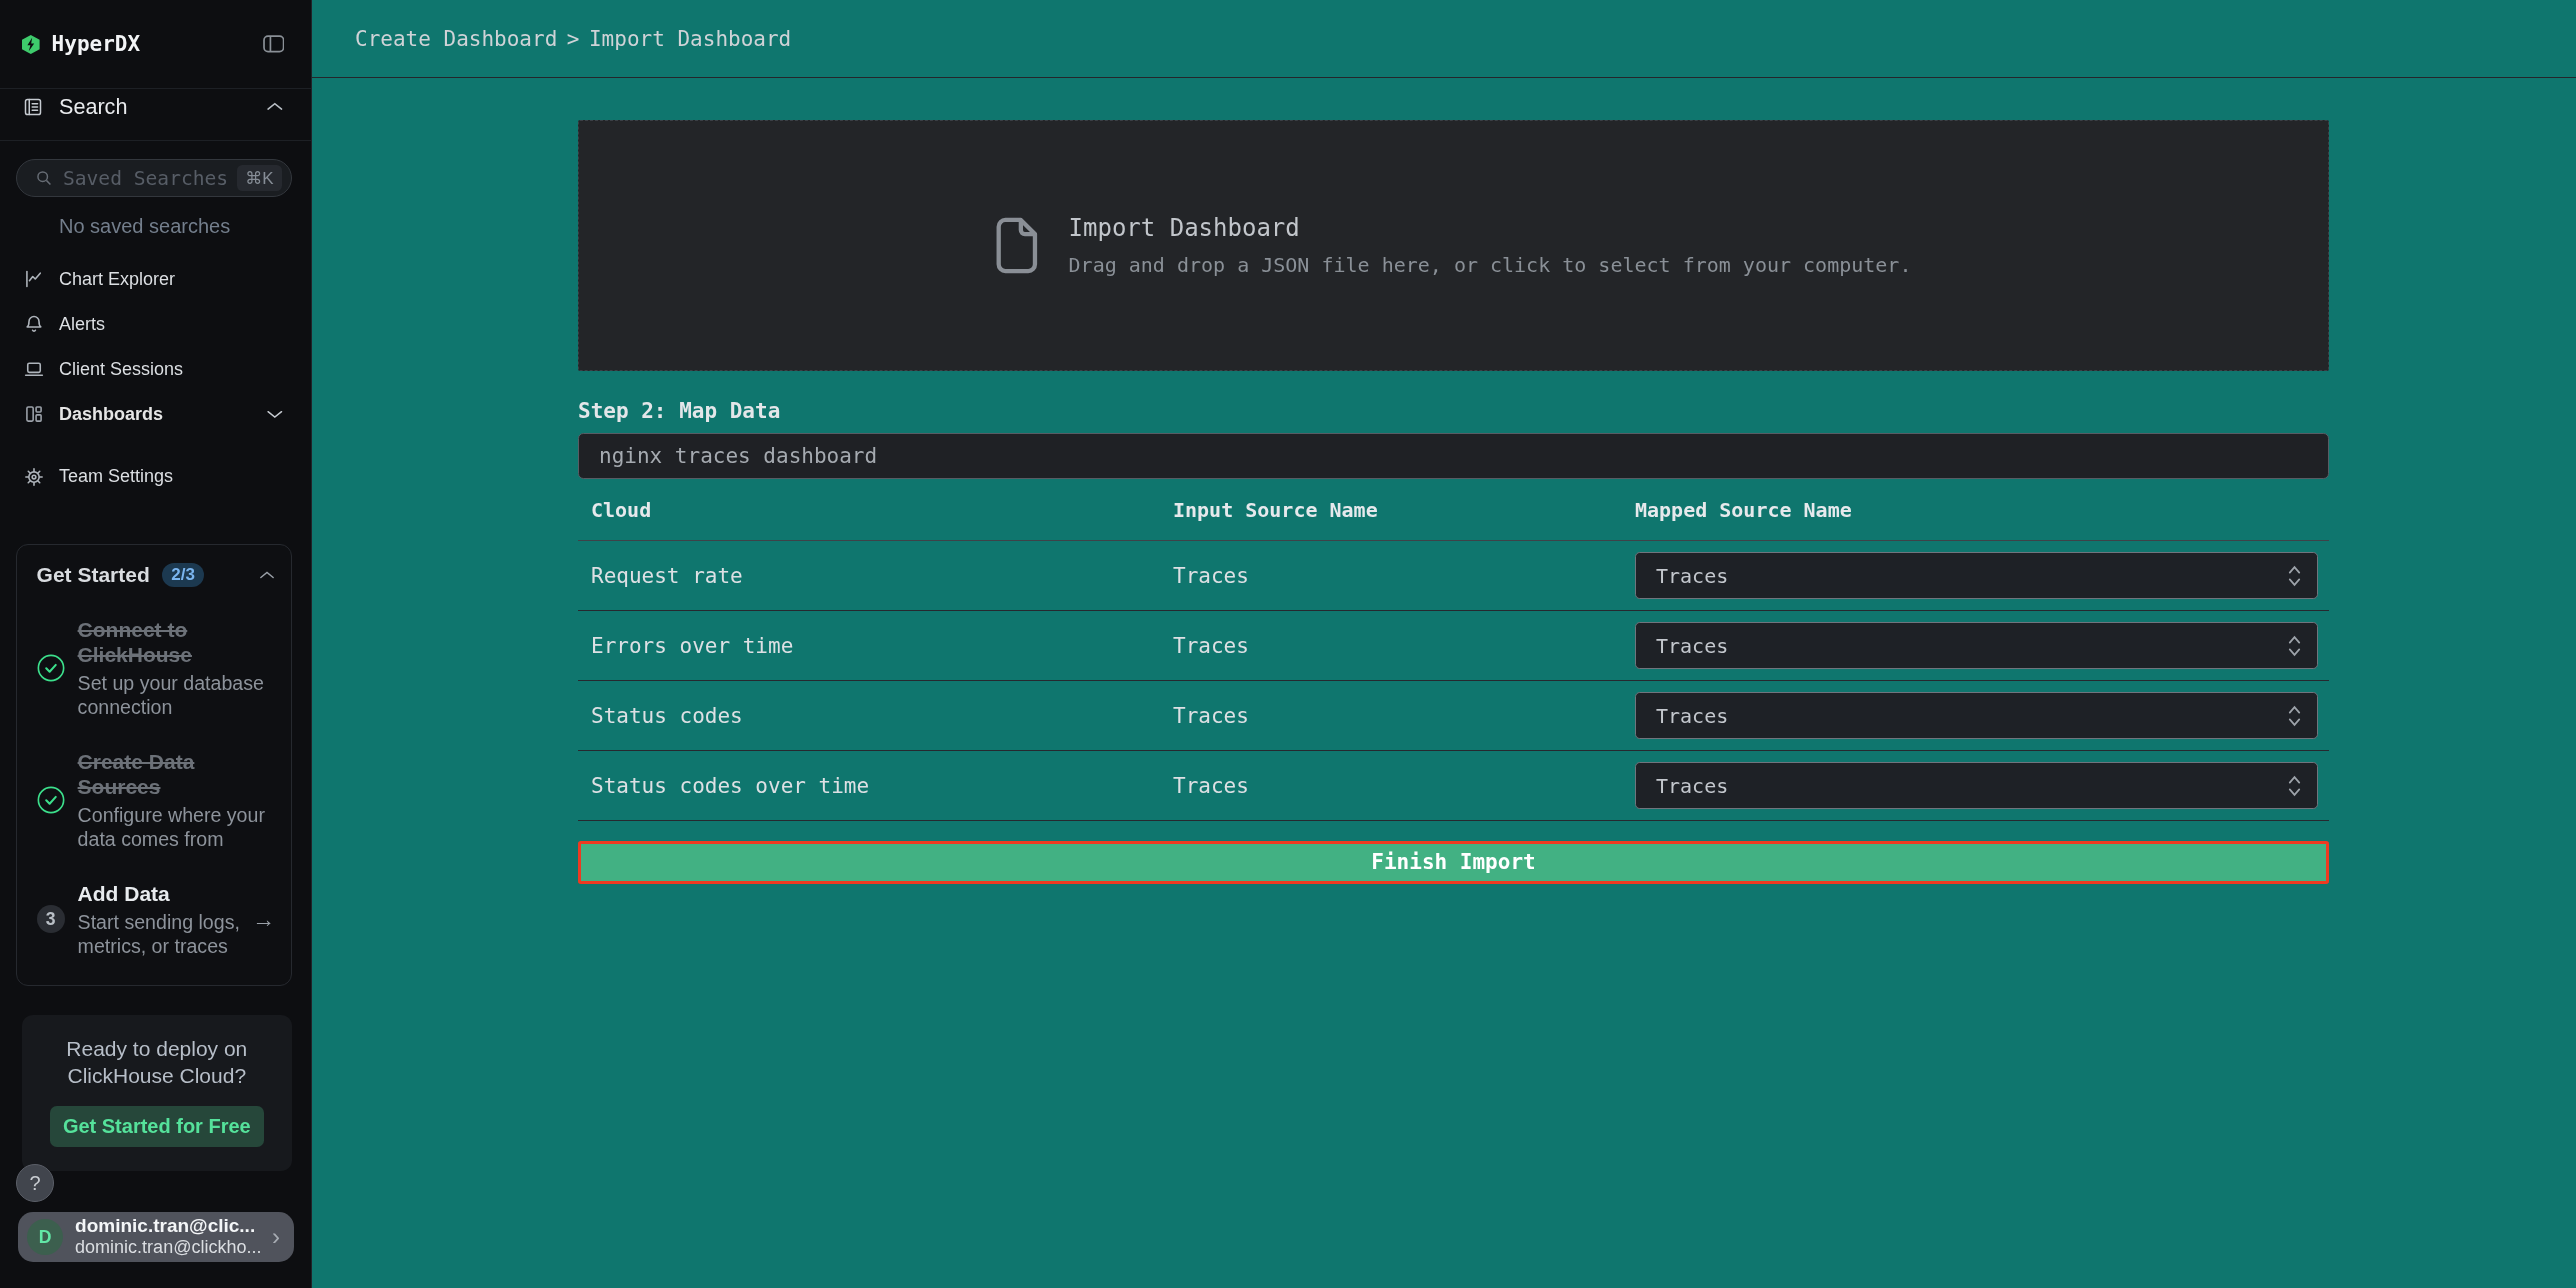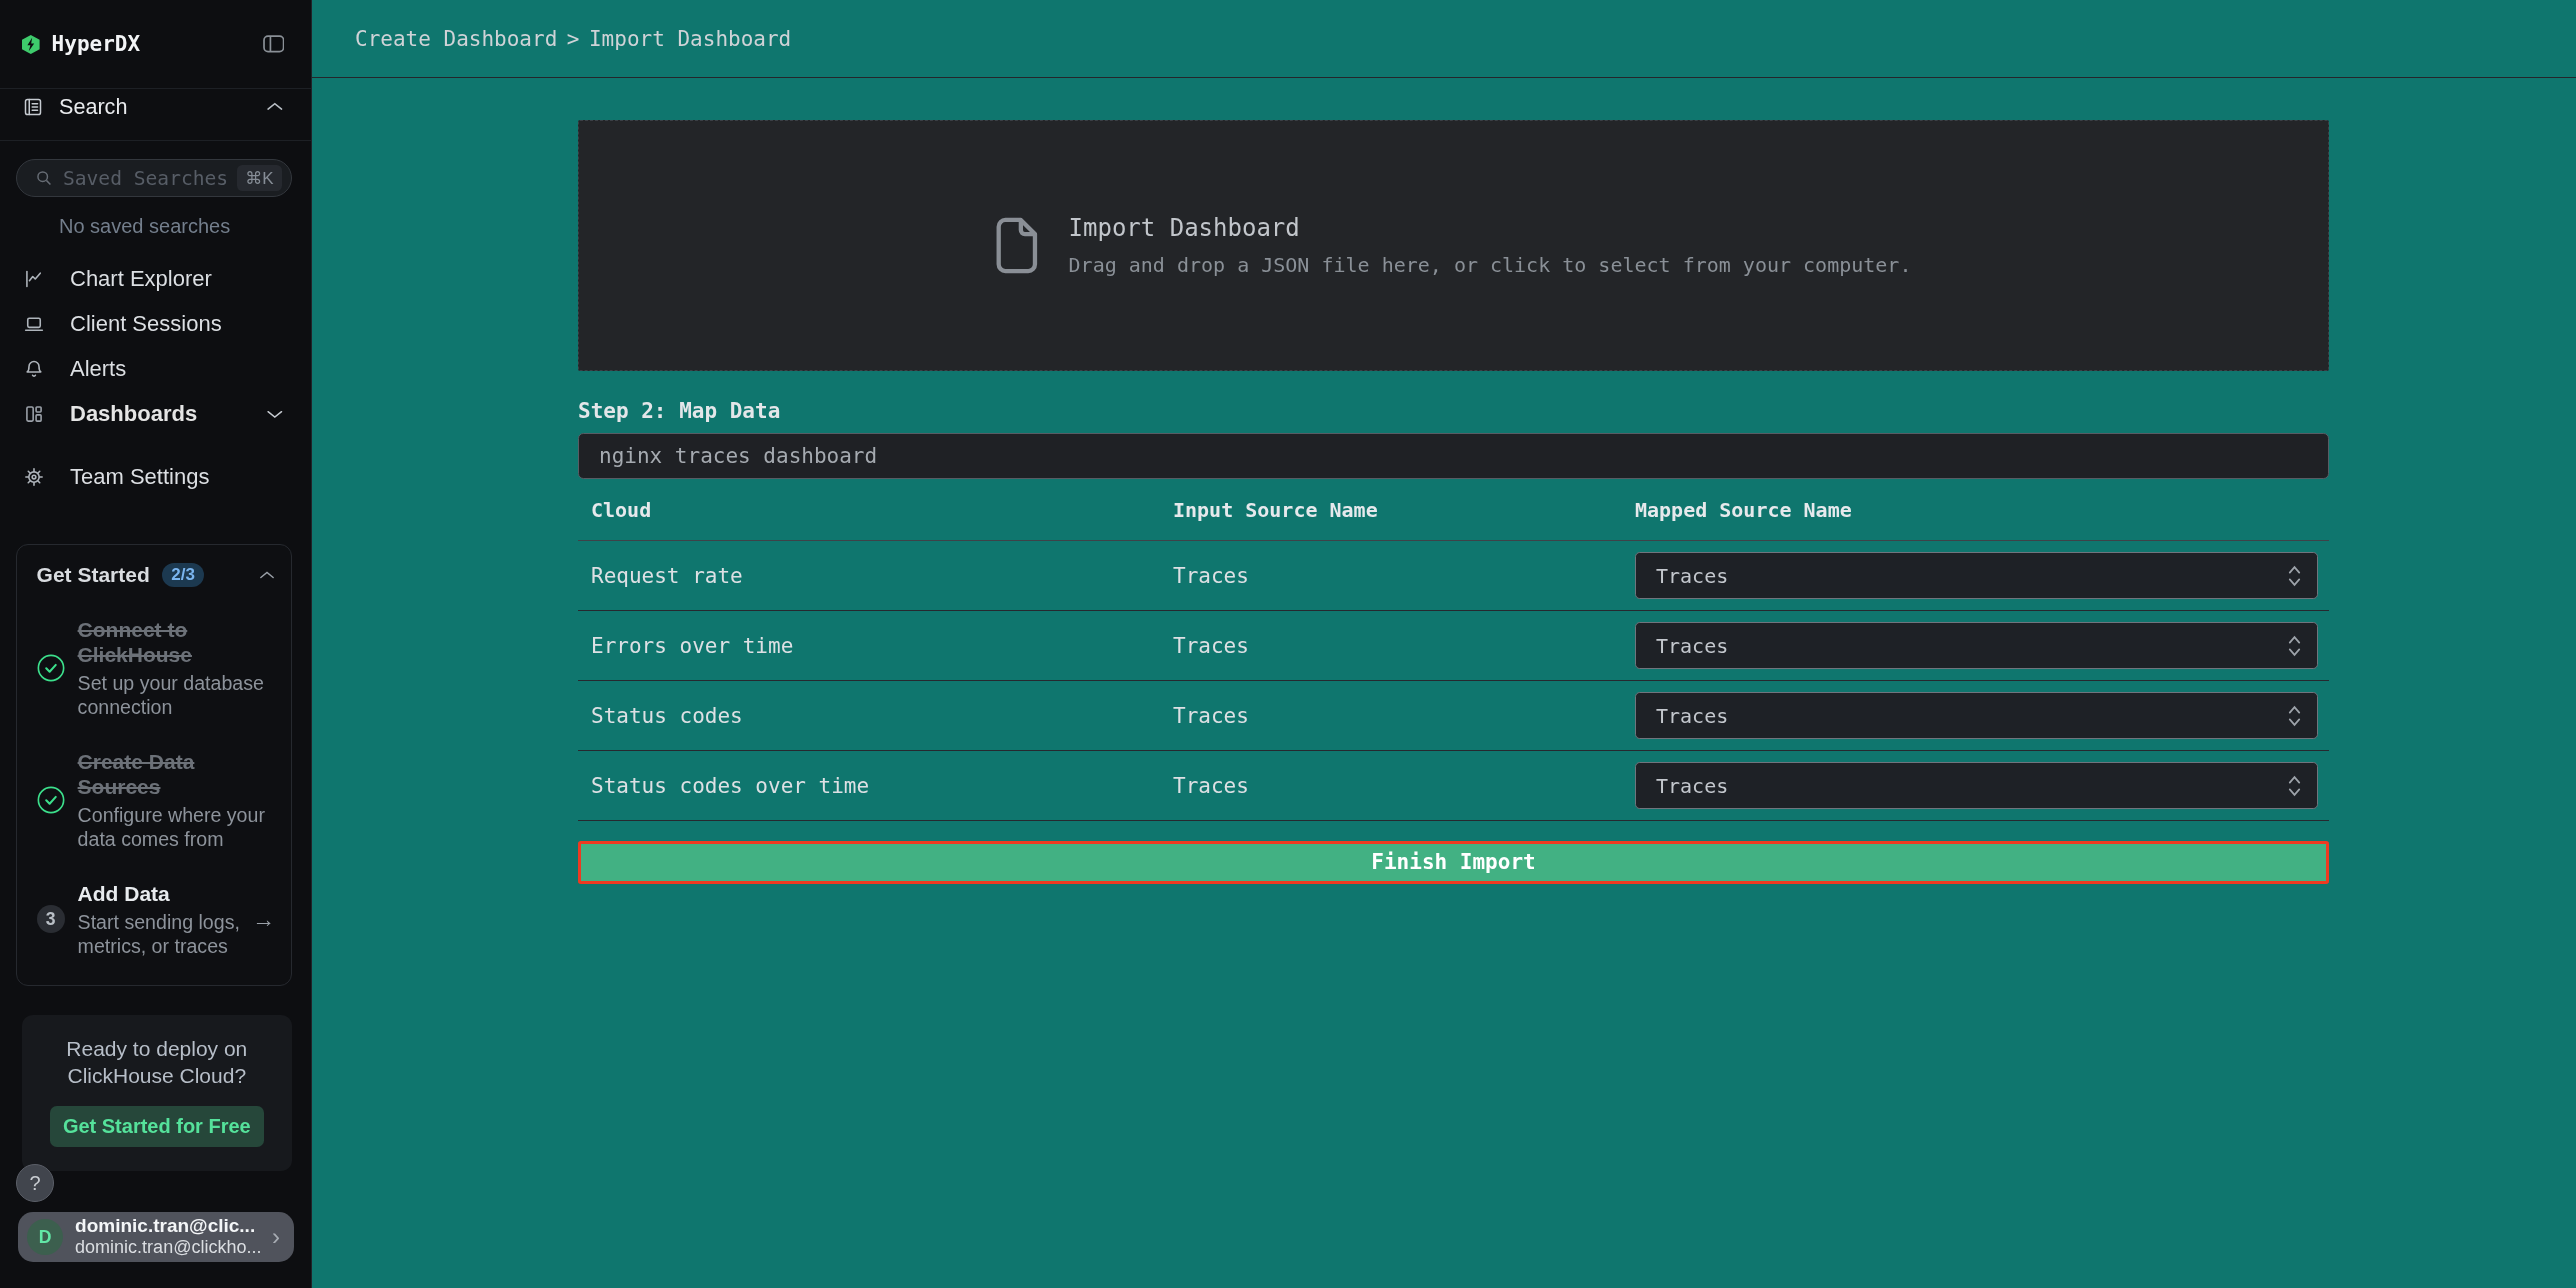--- a/index.html
+++ b/index.html
@@ -30,21 +30,21 @@
     background:#1a1d21; border:0.7px solid #33373d;
     display:flex; align-items:center; padding:0 9.5px 0 17.6px;
   }
   .search-placeholder { font-family:"DejaVu Sans Mono", monospace; font-size:19.6px; color:#575d66; margin-left:10.8px; flex:1; }
   .kbd-badge { background:#26292f; border-radius:5.4px; height:26px; padding:0 8px; display:flex; align-items:center; font-size:17px; color:#868d96; }
 
   .no-saved { margin:17.6px 0 0 59px; font-size:20px; color:#737e8c; }
 
   .nav { margin-top:19px; }
   .nav-item { height:45px; display:flex; align-items:center; padding:0 27px 0 24px; cursor:pointer; }
-  .nav-item .nav-label { font-size:22px; color:#dcdfe3; margin-left:26px; flex:1; }
+  .nav-item .nav-label { font-size:18px; color:#dcdfe3; margin-left:15px; flex:1; }
   .nav-item.active .nav-label { color:#e5e5e5; font-weight:bold; }
   .nav-gap { height:17.6px; }
 
   .gs-card {
     margin:45px 19px 0 16px; border:0.7px solid #26292f; border-radius:12px;
     background:#0e0f12; padding:17.6px 16px 27px 19.6px;
   }
   .gs-head { display:flex; align-items:center; }
   .gs-title { font-size:21px; font-weight:bold; color:#d9dce0; }
   .gs-badge { margin-left:12px; background:#1c3950; color:#7ab5ef; font-weight:bold; font-size:17px; border-radius:12px; height:24px; padding:0 9.5px; display:flex; align-items:center; }
@@ -181,34 +181,34 @@
         <svg width="20" height="20" viewBox="0 0 24 24" fill="none" stroke="#aeb4bb" stroke-width="1.9" stroke-linecap="round" stroke-linejoin="round">
           <path d="M3.5 3 v18"></path>
             <polyline points="6.5,14 10.5,9 13.5,12 19.5,5"></polyline>
         </svg>
       </span>
       <span class="nav-label">Chart Explorer</span>
     </div>
     <div class="nav-item">
       <span>
         <svg width="20" height="20" viewBox="0 0 24 24" fill="none" stroke="#aeb4bb" stroke-width="1.9" stroke-linecap="round" stroke-linejoin="round">
+          <path d="M6 9a6 6 0 0 1 12 0c0 5 2.2 6.5 2.2 6.5H3.8S6 14 6 9"></path>
+          <path d="M10.3 19.5a1.9 1.9 0 0 0 3.4 0"></path>
+        </svg>
+      </span>
+      <span class="nav-label">Alerts</span>
+    </div>
+    <div class="nav-item">
+      <span>
+        <svg width="20" height="20" viewBox="0 0 24 24" fill="none" stroke="#aeb4bb" stroke-width="1.9" stroke-linecap="round" stroke-linejoin="round">
           <rect x="4.5" y="5" width="15" height="11" rx="1.8"></rect>
             <path d="M2 19.5 h20"></path>
         </svg>
       </span>
       <span class="nav-label">Client Sessions</span>
-    </div>
-    <div class="nav-item">
-      <span>
-        <svg width="20" height="20" viewBox="0 0 24 24" fill="none" stroke="#aeb4bb" stroke-width="1.9" stroke-linecap="round" stroke-linejoin="round">
-          <path d="M6 9a6 6 0 0 1 12 0c0 5 2.2 6.5 2.2 6.5H3.8S6 14 6 9"></path>
-          <path d="M10.3 19.5a1.9 1.9 0 0 0 3.4 0"></path>
-        </svg>
-      </span>
-      <span class="nav-label">Alerts</span>
     </div>
     <div class="nav-item active">
       <span>
         <svg width="20" height="20" viewBox="0 0 24 24" fill="none" stroke="#9ba1a9" stroke-width="1.9">
           <rect x="3.5" y="3.5" width="7.5" height="17" rx="1.5"></rect>
           <rect x="14.5" y="3.5" width="6" height="6" rx="1"></rect>
           <rect x="14.5" y="13" width="6" height="7.5" rx="1"></rect>
         </svg>
       </span>
       <span class="nav-label">Dashboards</span>

